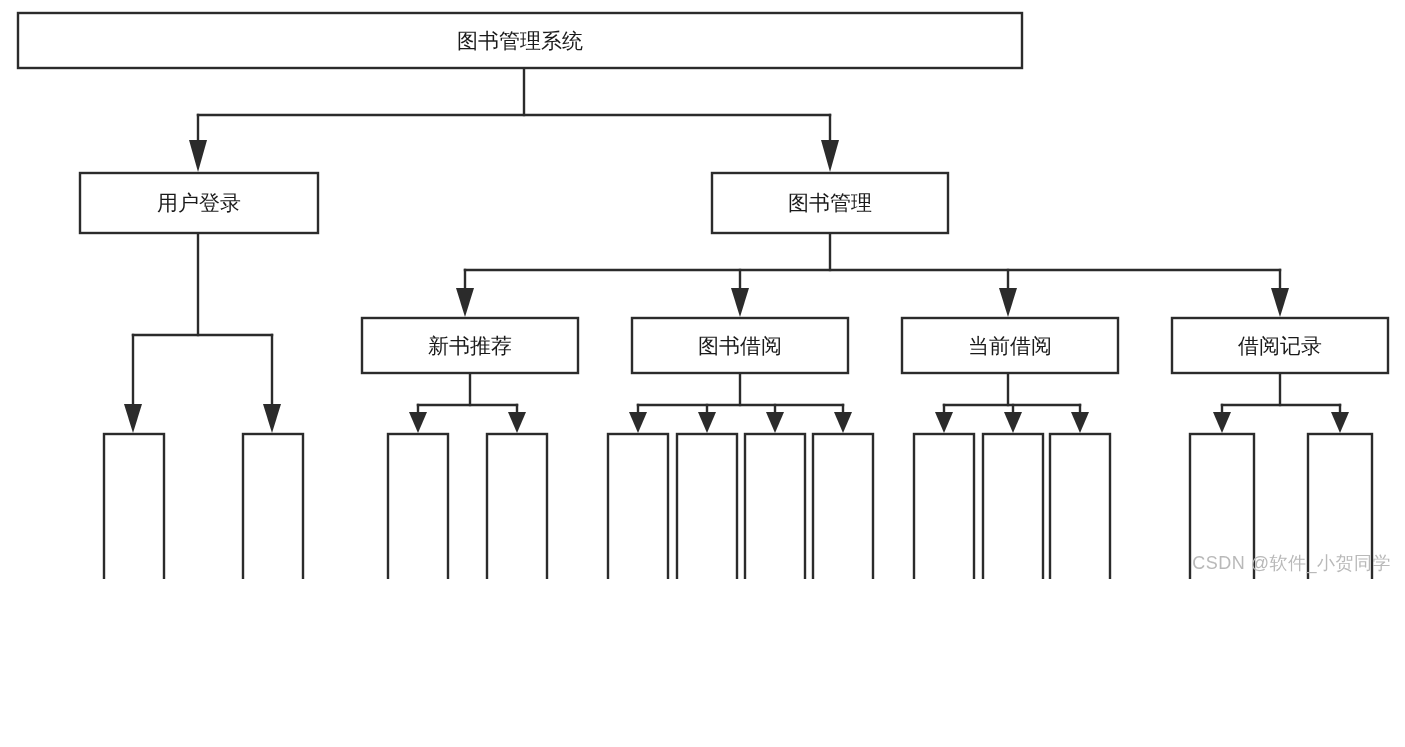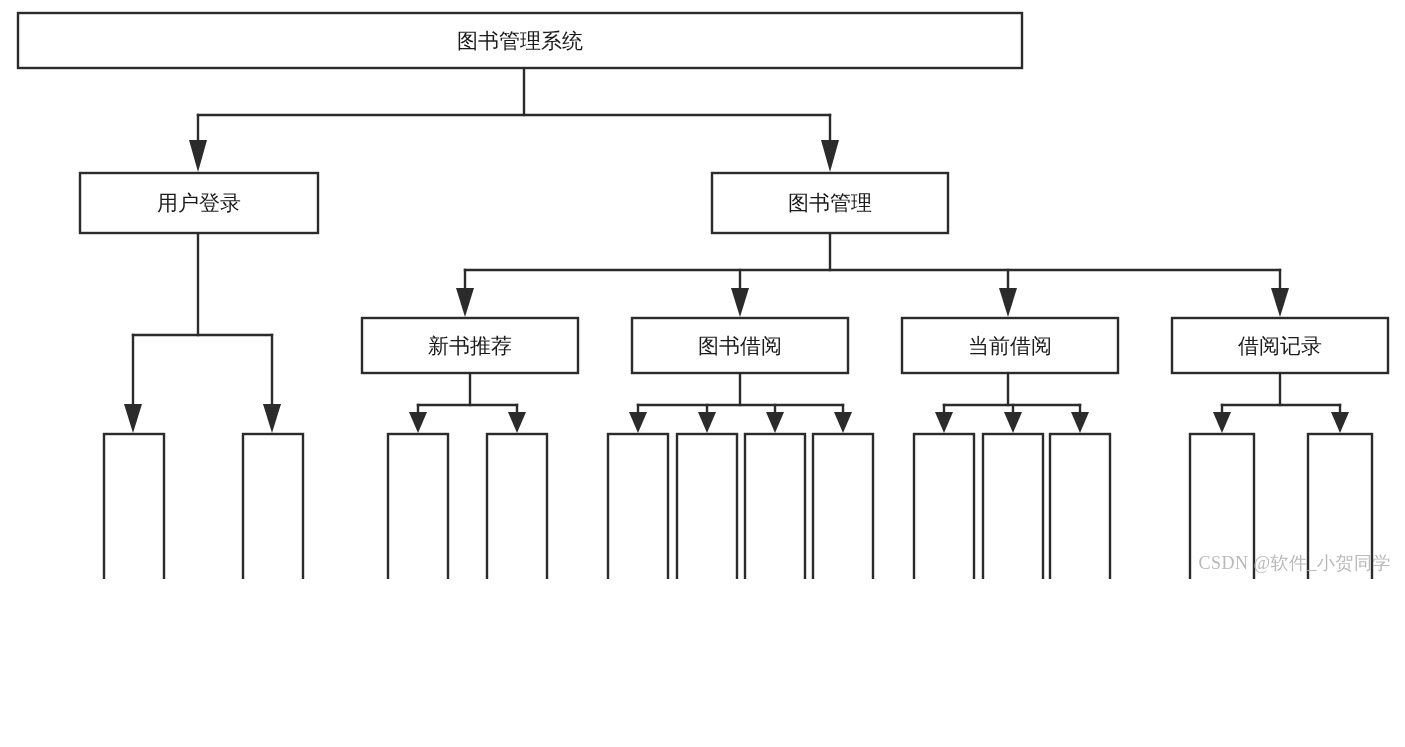--- a/index.html
+++ b/index.html
@@ -59,21 +59,21 @@
     align-items: center;
     justify-content: center;
     white-space: nowrap;
     pointer-events: none;
     user-select: none;
   }
   .watermark {
     position: absolute;
     right: 14px;
     bottom: 4px;
-    font-family: Liberation Serif, serif;
+    font-family: Liberation Sans, sans-serif;
     font-size: 18px;
     color: #b9b9b9;
     letter-spacing: 0.5px;
     white-space: nowrap;
     user-select: none;
   }
 </style>
 </head>
 <body>
 

